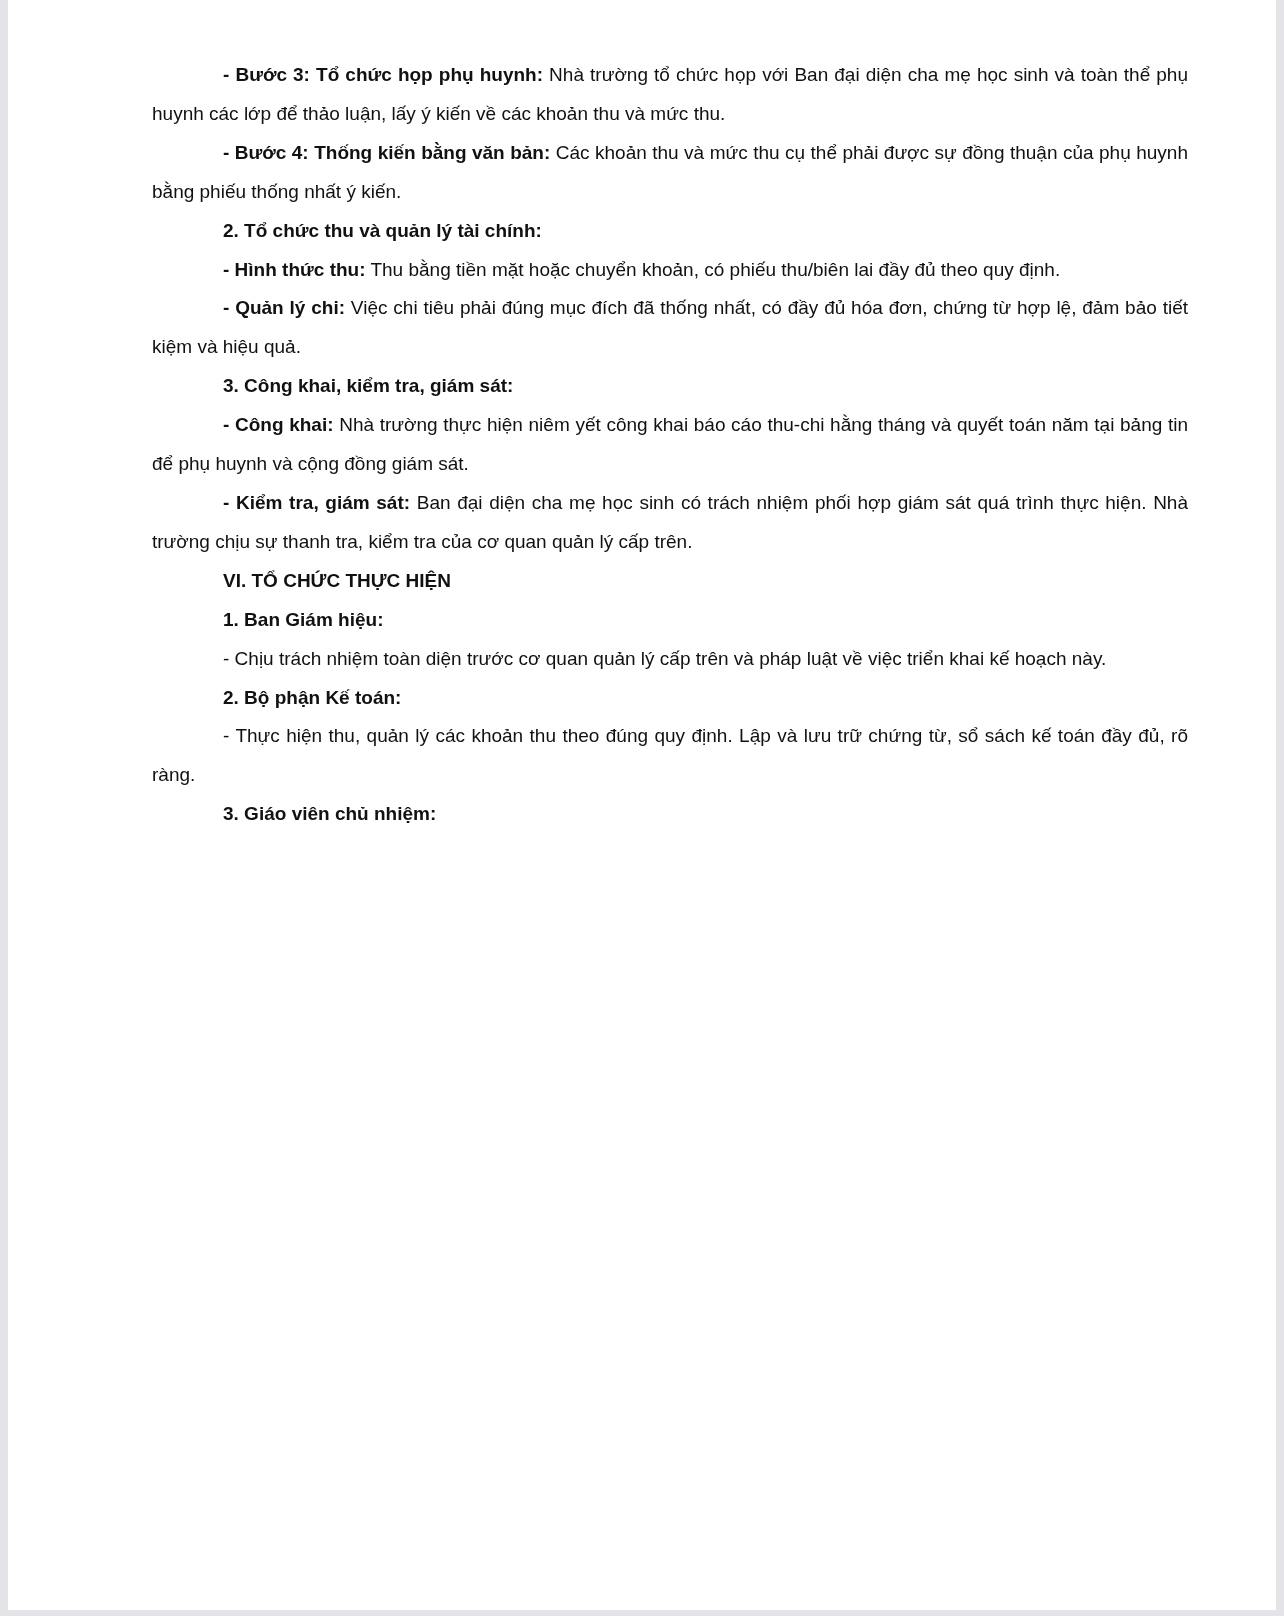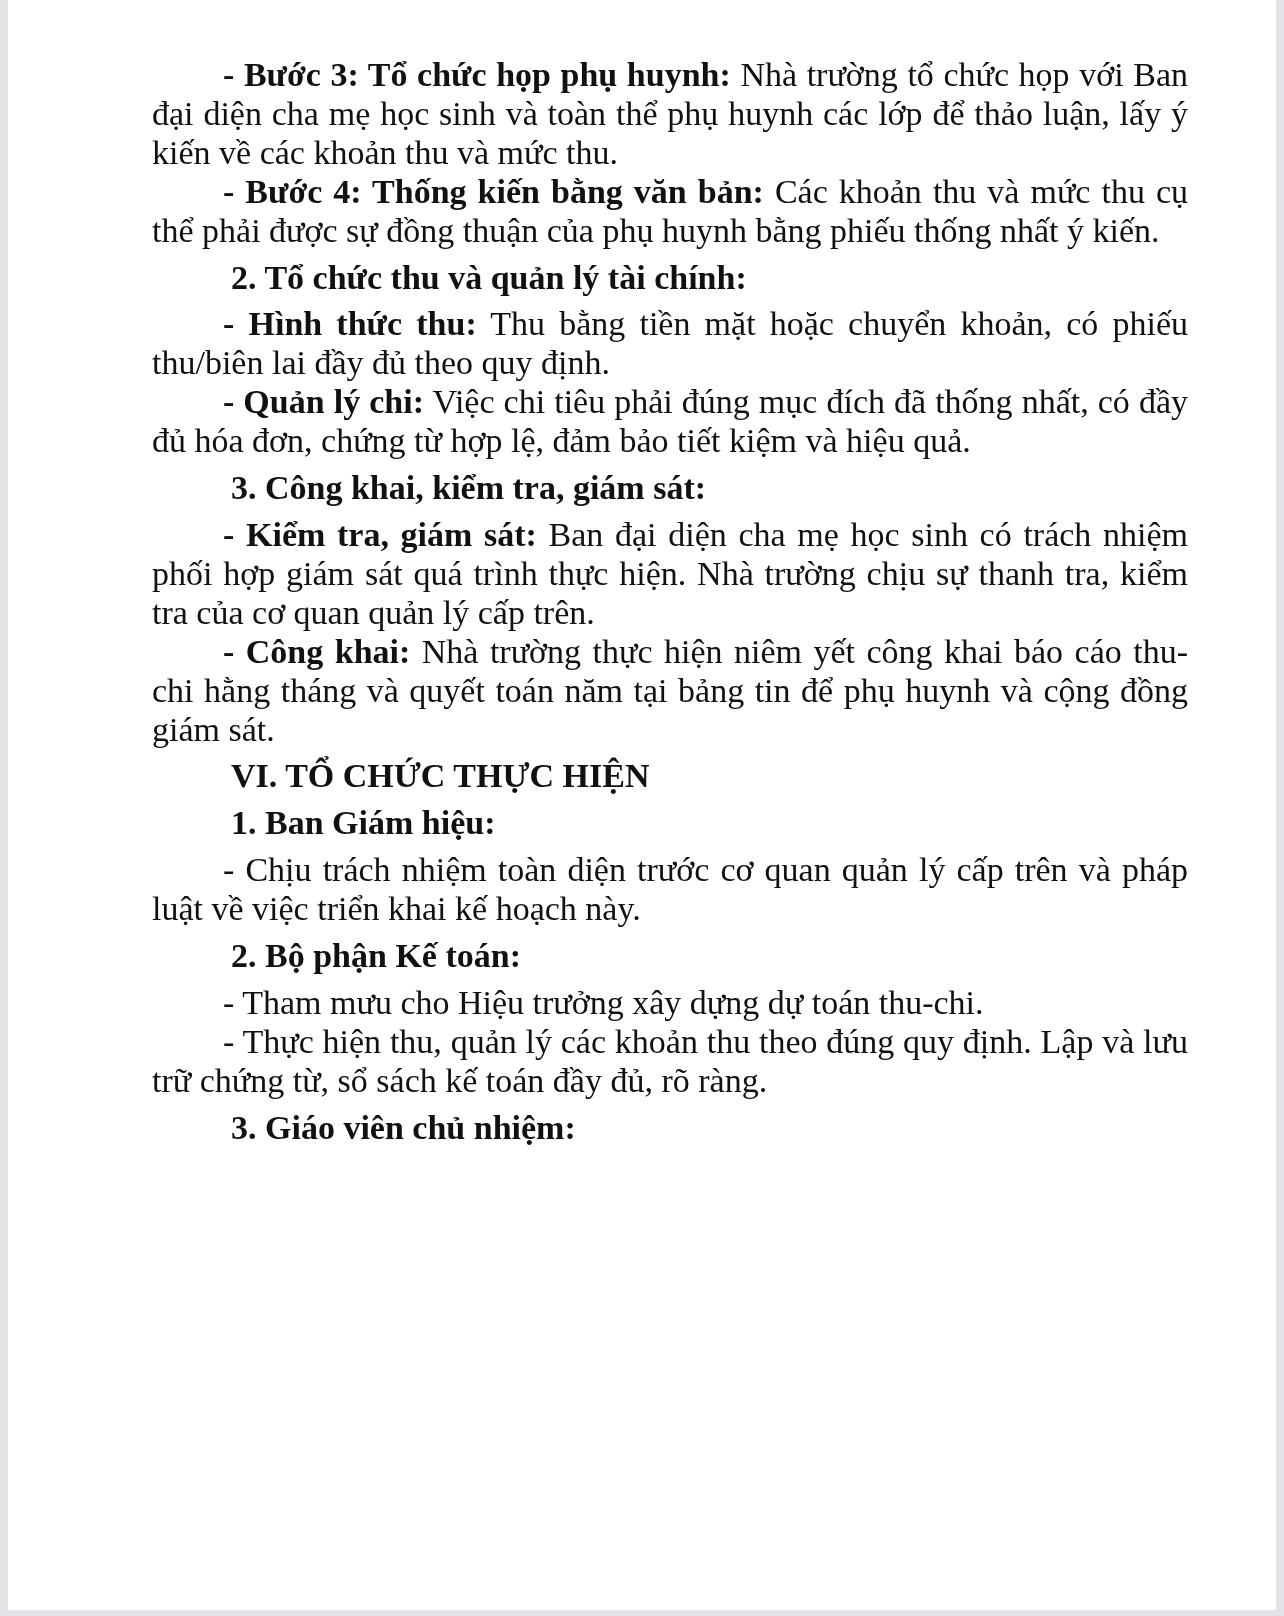--- a/index.html
+++ b/index.html
@@ -13,32 +13,32 @@
     position: absolute;
     left: 8px; top: 0;
     width: 1268px; height: 1610px;
     background: #ffffff;
   }
   .content {
     position: absolute;
     left: 144px;
     top: 56px;
     width: 1036px;
-    font-family: Liberation Serif, serif;
-    font-size: 34px;
+    font-family: Liberation Sans, sans-serif;
+    font-size: 19px;
     line-height: 38.9px;
     color: #111111;
   }
   .p {
     margin: 0;
     text-align: justify;
     text-indent: 71px;
   }
   .p b, .heading { font-weight: bold; }
-  .heading { margin: 8px; text-indent: 71px; }
+  .heading { margin: 0; text-indent: 71px; }
 </style>
 </head>
 <body>
 
 <div class="page">
   <div class="content">
 
     <p class="p"><b>- Bước 3: Tổ chức họp phụ huynh:</b><span> Nhà trường tổ chức họp với Ban đại diện cha mẹ học sinh và toàn thể phụ huynh các lớp để thảo luận, lấy ý kiến về các khoản thu và mức thu.</span></p>
 
     <p class="p"><b>- Bước 4: Thống kiến bằng văn bản:</b><span> Các khoản thu và mức thu cụ thể phải được sự đồng thuận của phụ huynh bằng phiếu thống nhất ý kiến.</span></p>
@@ -46,35 +46,34 @@
 
     <p class="heading">2. Tổ chức thu và quản lý tài chính:</p>
 
     <p class="p"><b>- Hình thức thu:</b><span> Thu bằng tiền mặt hoặc chuyển khoản, có phiếu thu/biên lai đầy đủ theo quy định.</span></p>
 
 
     <p class="p"><b>- Quản lý chi:</b><span> Việc chi tiêu phải đúng mục đích đã thống nhất, có đầy đủ hóa đơn, chứng từ hợp lệ, đảm bảo tiết kiệm và hiệu quả.</span></p>
 
     <p class="heading">3. Công khai, kiểm tra, giám sát:</p>
 
+    <p class="p"><b>- Công khai:</b><span> Nhà trường thực hiện niêm yết công khai báo cáo thu-chi hằng tháng và quyết toán năm tại bảng tin để phụ huynh và cộng đồng giám sát.</span></p>
+
     <p class="p"><b>- Kiểm tra, giám sát:</b><span> Ban đại diện cha mẹ học sinh có trách nhiệm phối hợp giám sát quá trình thực hiện. Nhà trường chịu sự thanh tra, kiểm tra của cơ quan quản lý cấp trên.</span></p>
-
-    <p class="p"><b>- Công khai:</b><span> Nhà trường thực hiện niêm yết công khai báo cáo thu-chi hằng tháng và quyết toán năm tại bảng tin để phụ huynh và cộng đồng giám sát.</span></p>
 
     <p class="heading">VI. TỔ CHỨC THỰC HIỆN</p>
 
     <p class="heading">1. Ban Giám hiệu:</p>
 
     <p class="p">- Chịu trách nhiệm toàn diện trước cơ quan quản lý cấp trên và pháp luật về việc triển khai kế hoạch này.</p>
 
 
 
     <p class="heading">2. Bộ phận Kế toán:</p>
 
-    <p class="p">- Tham mưu cho Hiệu trưởng xây dựng dự toán thu-chi.</p>
 
     <p class="p">- Thực hiện thu, quản lý các khoản thu theo đúng quy định. Lập và lưu trữ chứng từ, sổ sách kế toán đầy đủ, rõ ràng.</p>
 
 
     <p class="heading">3. Giáo viên chủ nhiệm:</p>
 
   </div>
 </div>
 
 </body></html>

